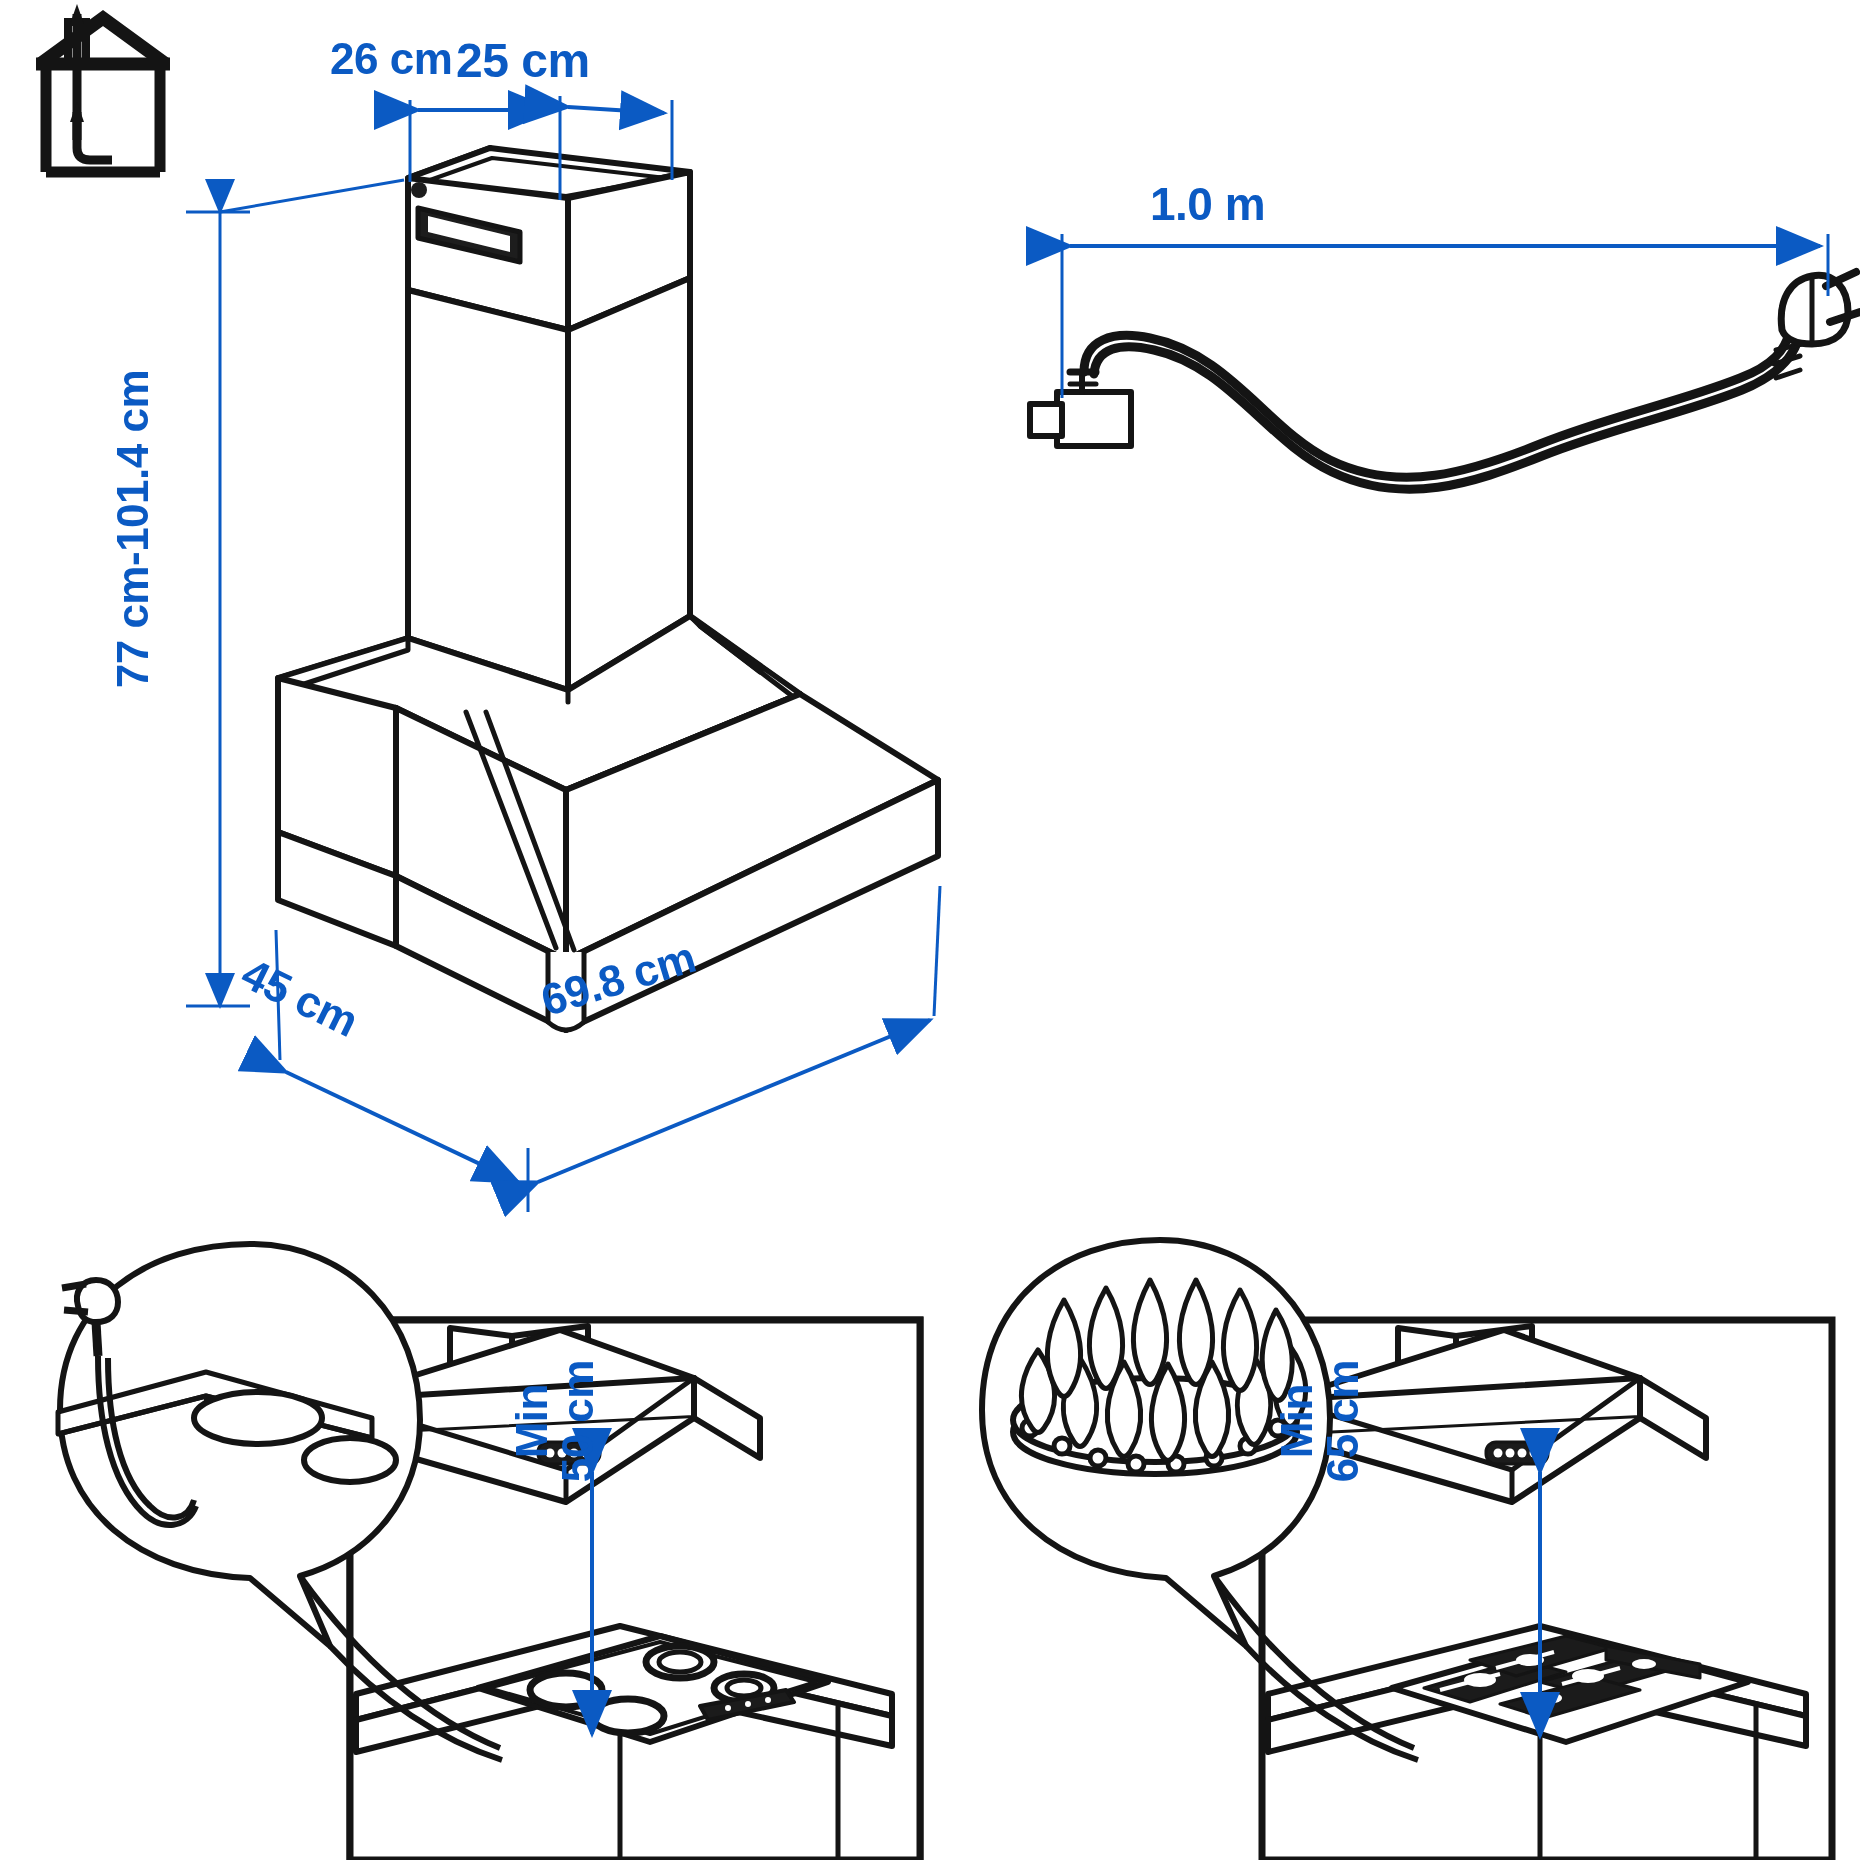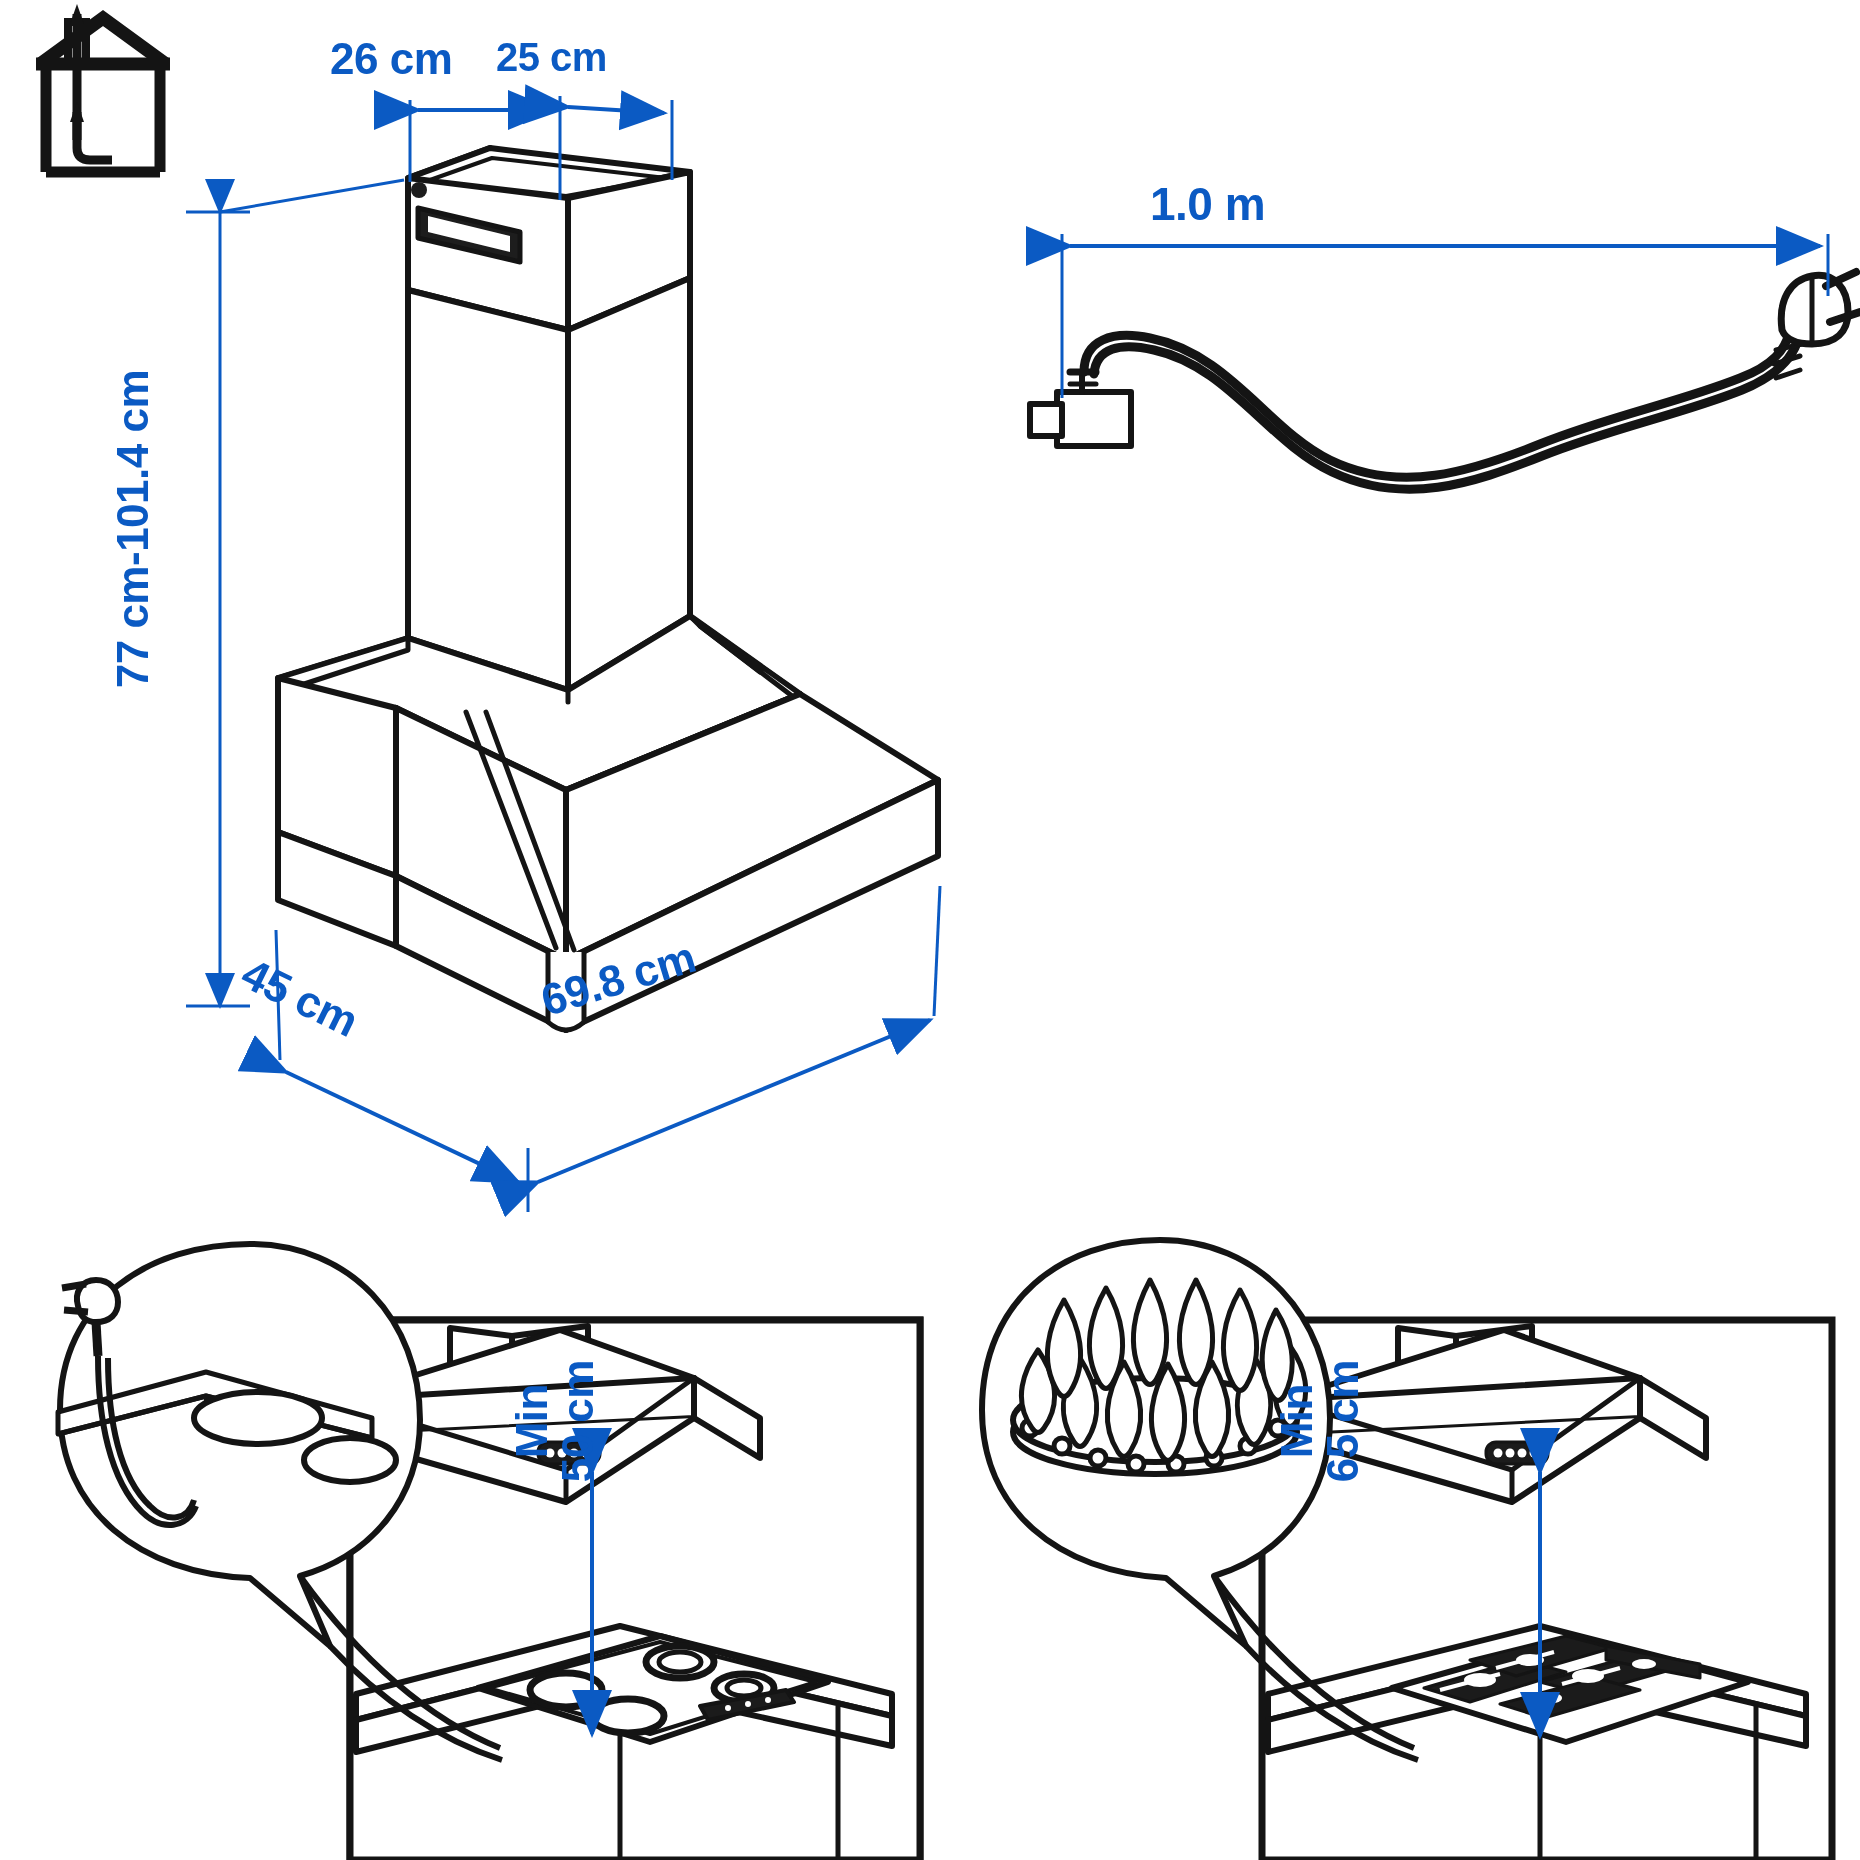--- a/index.html
+++ b/index.html
@@ -15,21 +15,21 @@
     position:absolute;
     color:#0b5ac3;
     font-weight:bold;
     font-family:"Liberation Sans","DejaVu Sans",sans-serif;
     white-space:nowrap;
     letter-spacing:-0.5px;
     line-height:1.05;
     user-select:none;
   }
   .lbl-31   {left:330px; top:36px;  font-size:44px;}
-  .lbl-25   {left:496px; top:36px;  font-size:40px;}
+  .lbl-25   {left:456px; top:36px;  font-size:48px;}
   .lbl-height{
     left:-26px; top:506px; font-size:44px;
     transform:rotate(-90deg); transform-origin:center center;
   }
   .lbl-45{
     left:255px; top:950px; font-size:44px;
     transform:rotate(26deg); transform-origin:left top;
   }
   .lbl-698{
     left:536px; top:980px; font-size:44px;

